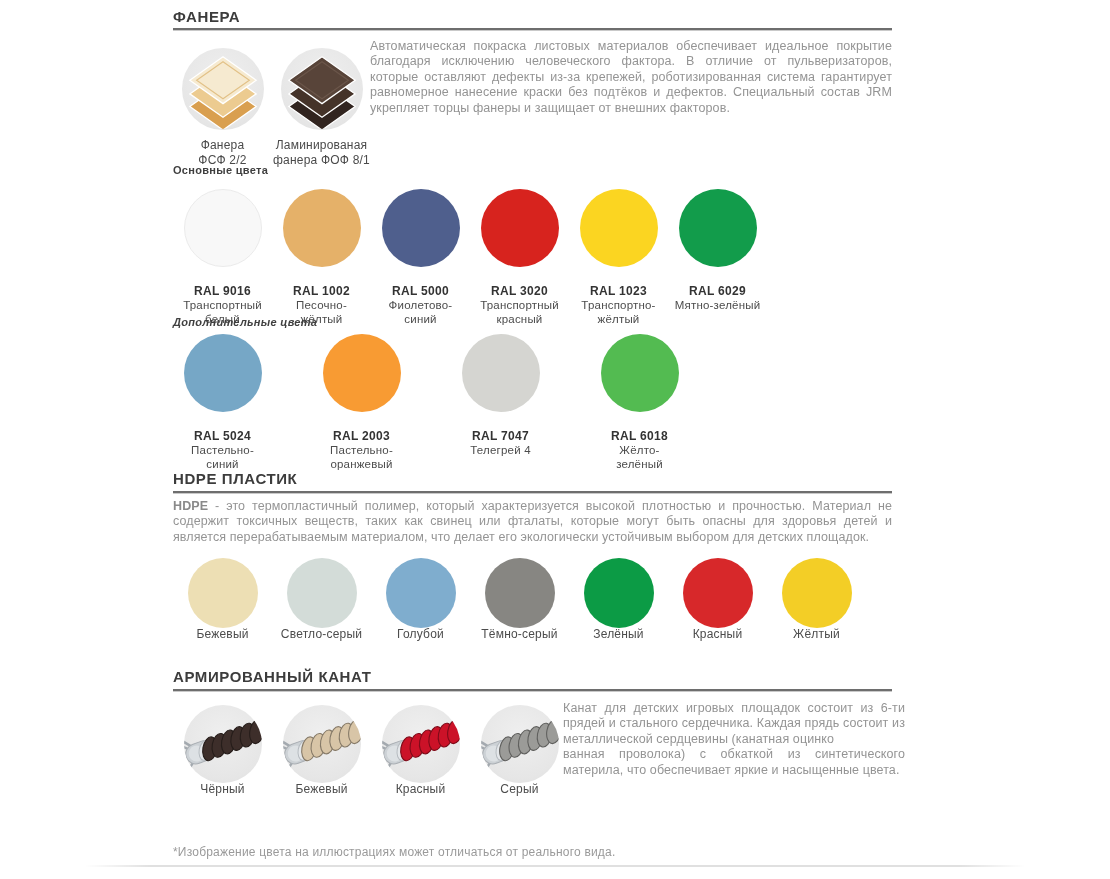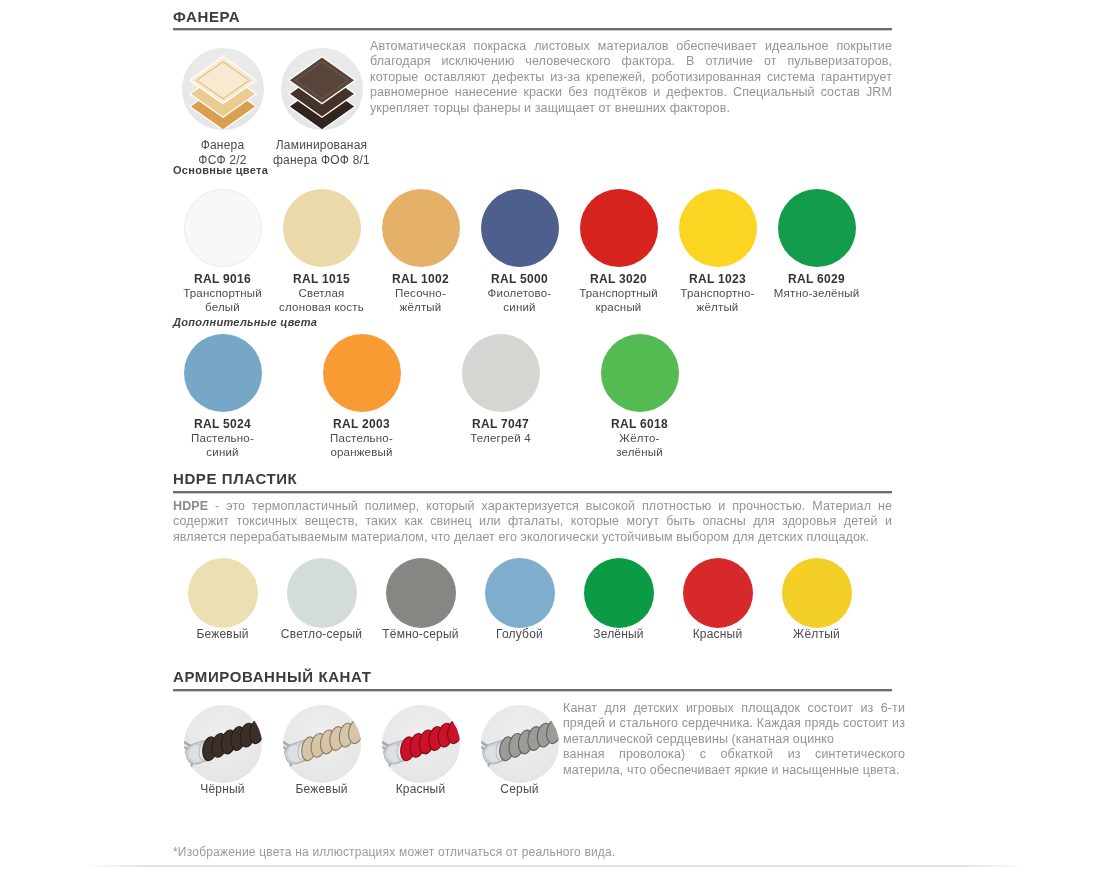--- a/index.html
+++ b/index.html
@@ -15,21 +15,21 @@
                letter-spacing:0.3px; }
   .para { position:absolute; font-size:12.5px; line-height:15.4px; color:#949494;
           text-align:justify; letter-spacing:0.1px; white-space:pre-line; }
   .para b { color:#8a8a8a; }
 
   .row { position:absolute; left:0; display:flex; }
   .swatch { width:99px; display:flex; flex-direction:column; align-items:center; }
   .circle { border-radius:50%; flex:none; }
   .row-main .circle, .row-add .circle { width:78px; height:78px; }
   .row-hdpe .circle { width:70px; height:70px; }
-  .code { margin-top:5px; font-size:12px; font-weight:bold; color:#333333; letter-spacing:0.3px;
+  .code { margin-top:17px; font-size:12px; font-weight:bold; color:#333333; letter-spacing:0.3px;
           text-align:center; }
   .cname { margin-top:1px; font-size:11.5px; color:#4c4c4c; line-height:13.5px; text-align:center;
            white-space:pre-line; letter-spacing:0.2px; }
   .row-hdpe .cname, .row-rope .cname { margin-top:0; font-size:12px; }
 
   .ply-art, .rope-art { width:82px; height:82px; border-radius:50%; overflow:hidden; flex:none;
         background:radial-gradient(circle at 50% 38%, #efefef 0%, #e6e6e6 70%, #dedede 100%); }
   .rope-art { width:78px; height:78px; }
   .ply-label { margin-top:8px; font-size:12px; color:#4a4a4a; line-height:14.5px; text-align:center;
                white-space:pre-line; letter-spacing:0.2px; }
@@ -90,26 +90,20 @@
 
   <div class="sub-title" style="top:164px;">Основные цвета</div>
   <div class="row row-main" style="top:189px;">
   <div class="swatch">
     <div class="circle" style="background: rgb(248, 248, 248); border: 1px solid rgb(235, 235, 235);"></div>
     <div class="code">RAL 9016</div>
     <div class="cname">Транспортный
 белый</div>
   </div>
 
-  <div class="swatch">
-    <div class="circle" style="background: rgb(235, 217, 169);"></div>
-    <div class="code">RAL 1015</div>
-    <div class="cname">Светлая
-слоновая кость</div>
-  </div>
 
   <div class="swatch">
     <div class="circle" style="background: rgb(229, 177, 105);"></div>
     <div class="code">RAL 1002</div>
     <div class="cname">Песочно-
 жёлтый</div>
   </div>
 
   <div class="swatch">
     <div class="circle" style="background: rgb(79, 95, 141);"></div>
@@ -179,27 +173,27 @@
     <div class="circle" style="background: rgb(237, 223, 180);"></div>
     <div class="cname">Бежевый</div>
   </div>
 
   <div class="swatch">
     <div class="circle" style="background: rgb(211, 220, 216);"></div>
     <div class="cname">Светло-серый</div>
   </div>
 
   <div class="swatch">
+    <div class="circle" style="background: rgb(127, 173, 206);"></div>
+    <div class="cname">Голубой</div>
+  </div>
+
+  <div class="swatch">
     <div class="circle" style="background: rgb(135, 134, 130);"></div>
     <div class="cname">Тёмно-серый</div>
-  </div>
-
-  <div class="swatch">
-    <div class="circle" style="background: rgb(127, 173, 206);"></div>
-    <div class="cname">Голубой</div>
   </div>
 
   <div class="swatch">
     <div class="circle" style="background: rgb(12, 155, 69);"></div>
     <div class="cname">Зелёный</div>
   </div>
 
   <div class="swatch">
     <div class="circle" style="background: rgb(215, 40, 42);"></div>
     <div class="cname">Красный</div>

